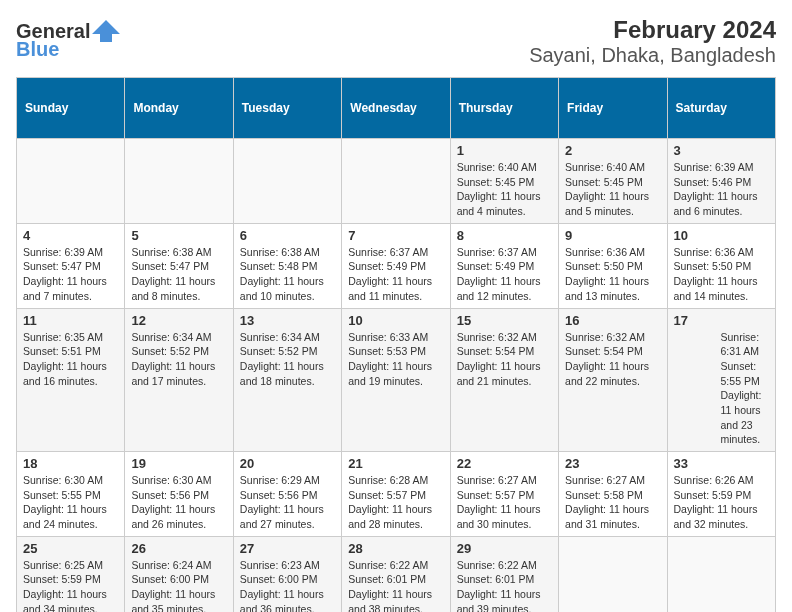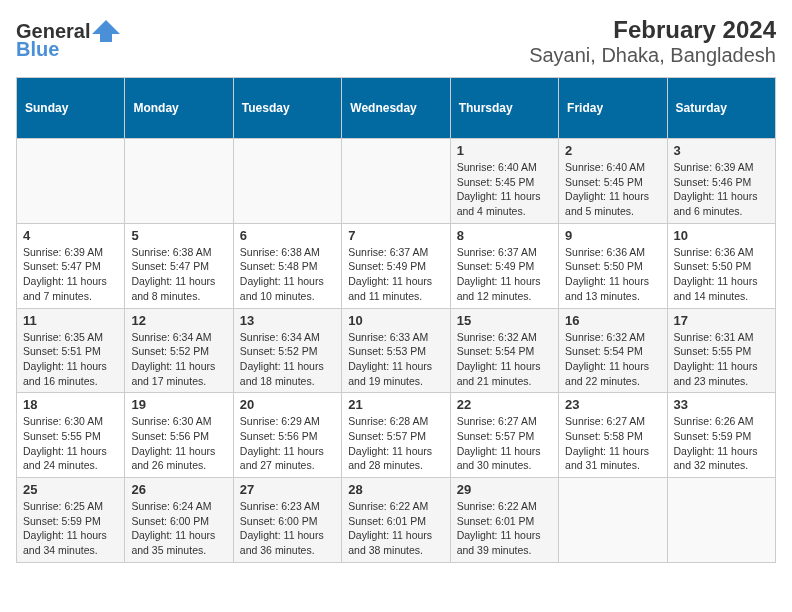--- a/index.html
+++ b/index.html
@@ -243,21 +243,21 @@
         </td>
         <td>
           <span class="day-number">16</span>
           <div class="day-info" style="white-space: pre-line;">Sunrise: 6:32 AM
 Sunset: 5:54 PM
 Daylight: 11 hours
 and 22 minutes.</div>
         </td>
         <td>
           <span class="day-number">17</span>
-          <div class="day-info" style="white-space: pre-line;">Sunrise: 6:31 AM
+          <div class="day-info" style="white-space: pre-line; margin-left: 47px;">Sunrise: 6:31 AM
 Sunset: 5:55 PM
 Daylight: 11 hours
 and 23 minutes.</div>
         </td>
       </tr>
       <tr>
         <td>
           <span class="day-number">18</span>
           <div class="day-info" style="white-space: pre-line;">Sunrise: 6:30 AM
 Sunset: 5:55 PM

